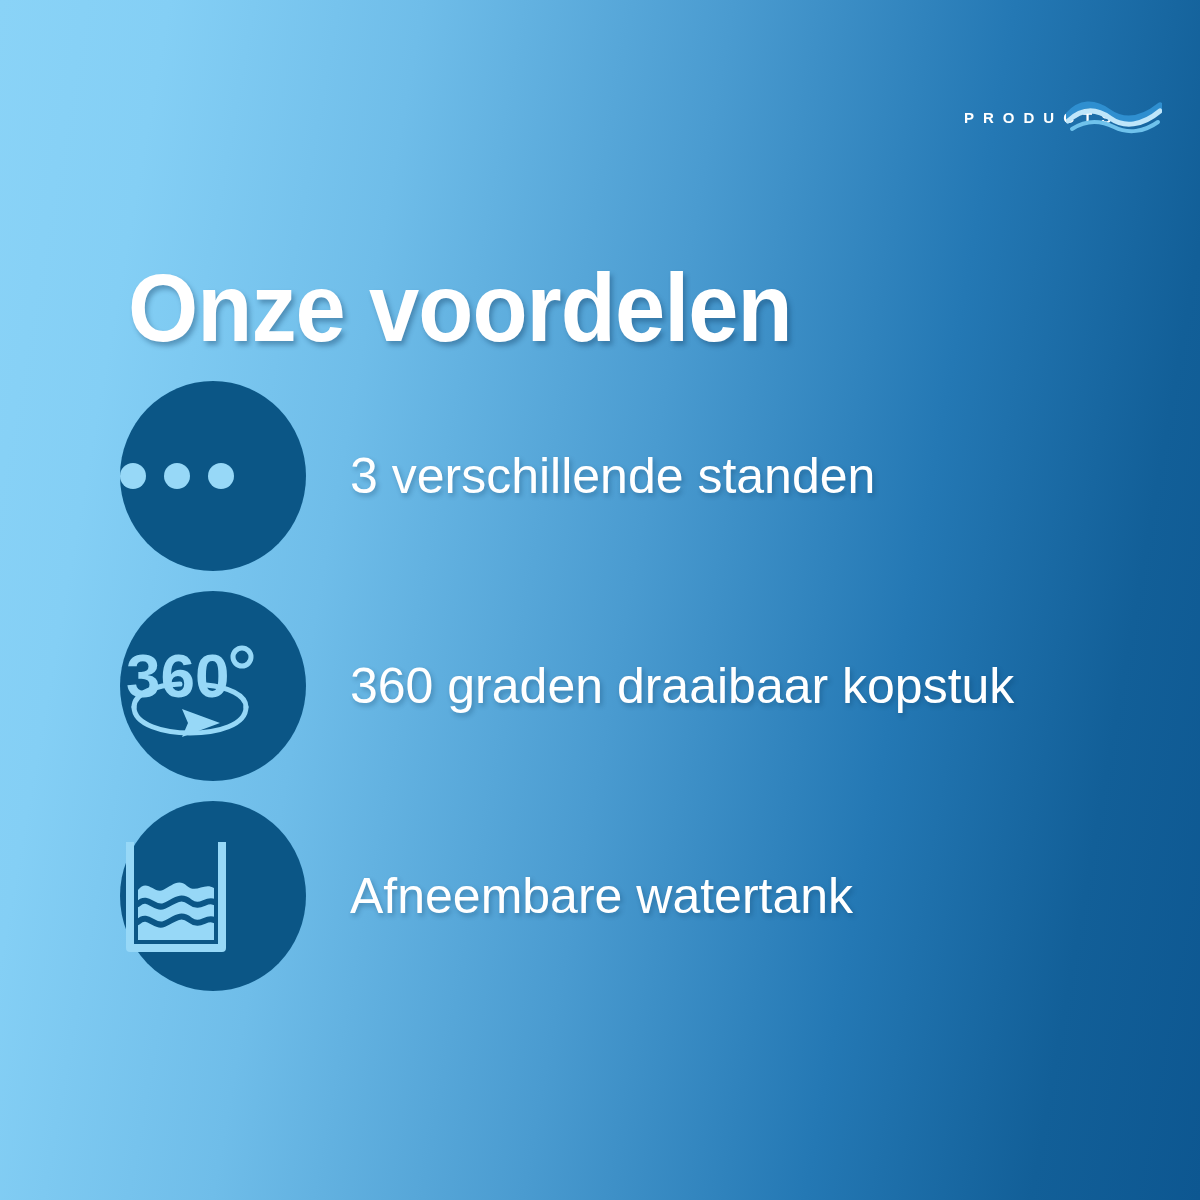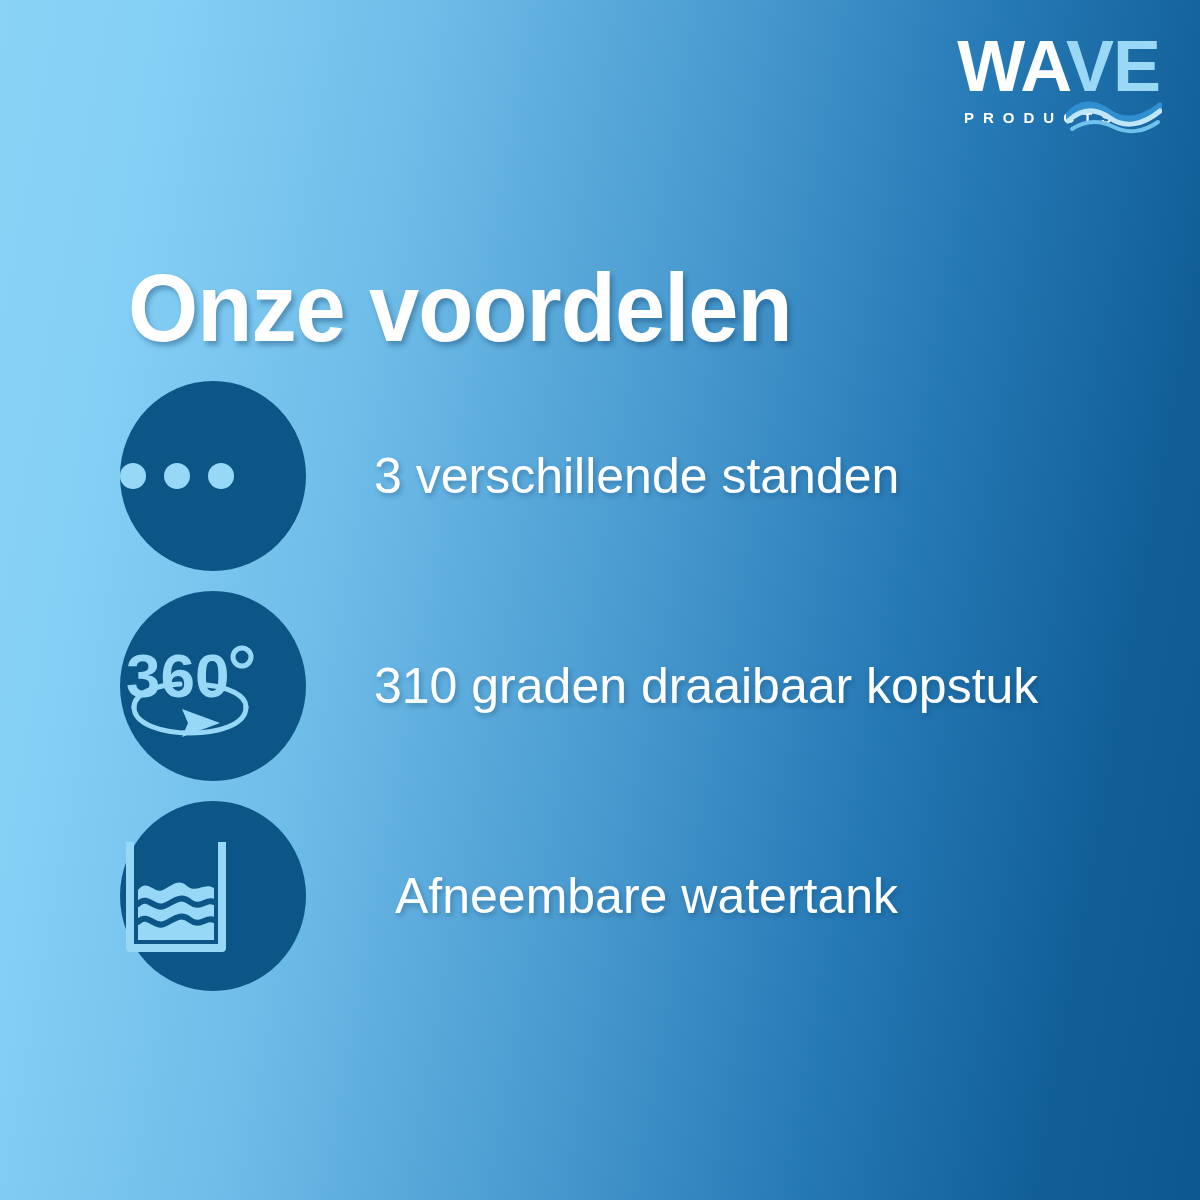--- a/index.html
+++ b/index.html
@@ -85,33 +85,33 @@
     left: 120px;
     top: 381px;
     width: 1000px;
   }
   .benefit-row {
     display: flex;
     align-items: center;
     height: 190px;
     margin-bottom: 20px;
   }
-  .benefit-row:last-child { margin-bottom: 0; gap: 21px; }
+  .benefit-row:last-child { margin-bottom: 0; }
   .benefit-icon-circle {
     flex: 0 0 auto;
     width: 186px;
     height: 190px;
     border-radius: 50%;
     background: #0b5686;
     display: flex;
     align-items: center;
     justify-content: flex-start;
   }
   .benefit-label {
-    margin-left: 68px;
+    margin-left: 44px;
     font-size: 50px;
     color: #ffffff;
     line-height: 58px;
     white-space: nowrap;
     text-shadow: 2px 3px 5px rgba(8, 50, 85, 0.30);
   }
 
   
   .dots-wrap { display: flex; gap: 18px; }
   .dot {
@@ -120,23 +120,20 @@
     border-radius: 50%;
     background: #97d8f7;
   }
 </style>
 </head>
 <body>
 
 <div id="canvas">
 
   <div id="logo">
-    <div id="logo-wordmark">
-      <span class="wm-a">WA</span><span class="wm-b">VE</span>
-    </div>
     <div id="logo-products">PRODUCTS</div>
     <svg id="logo-wave-mark" viewBox="0 0 96 40">
       <path d="M2 20 C14 6, 28 6, 42 16 C56 26, 74 26, 94 10" fill="none" stroke="#2f8fd0" stroke-width="7" stroke-linecap="round"></path>
       <path d="M2 25 C16 12, 30 12, 44 22 C58 32, 76 30, 94 15" fill="none" stroke="#bfe6fa" stroke-width="5" stroke-linecap="round"></path>
       <path d="M6 33 C20 24, 34 24, 48 31 C62 38, 78 36, 92 26" fill="none" stroke="#6fc2ec" stroke-width="4" stroke-linecap="round"></path>
     </svg>
   </div>
 
   <h1 id="headline">Onze voordelen</h1>
 
@@ -157,21 +154,21 @@
       <div class="benefit-icon-circle">
         <svg width="140" height="110" viewBox="0 0 140 110">
           <text x="6" y="66" font-family="'Liberation Sans', sans-serif" font-size="62" font-weight="bold" fill="#97d8f7">360</text>
           <circle cx="122" cy="26" r="9" fill="none" stroke="#97d8f7" stroke-width="5"></circle>
           <path d="M14 76 C14 94, 44 102, 70 102 C98 102, 126 94, 126 76" fill="none" stroke="#97d8f7" stroke-width="5" stroke-linecap="round"></path>
           <path d="M126 76 C126 64, 108 56, 86 54" fill="none" stroke="#97d8f7" stroke-width="5" stroke-linecap="round"></path>
           <path d="M14 76 C14 62, 36 54, 60 53" fill="none" stroke="#97d8f7" stroke-width="5" stroke-linecap="round"></path>
           <polygon points="62,78 100,92 62,106 68,92" fill="#97d8f7"></polygon>
         </svg>
       </div>
-      <div class="benefit-label">310 graden draaibaar kopstuk</div>
+      <div class="benefit-label">360 graden draaibaar kopstuk</div>
     </div>
 
     <div class="benefit-row">
       <div class="benefit-icon-circle">
         <svg width="112" height="116" viewBox="0 0 112 116">
           <path d="M10 4 L10 110 L102 110 L102 4" fill="none" stroke="#97d8f7" stroke-width="8" stroke-linejoin="round"></path>
           <path d="M18 52
                    C27 40, 34 56, 43 52
                    C52 48, 58 40, 67 48
                    C76 56, 84 44, 94 50

